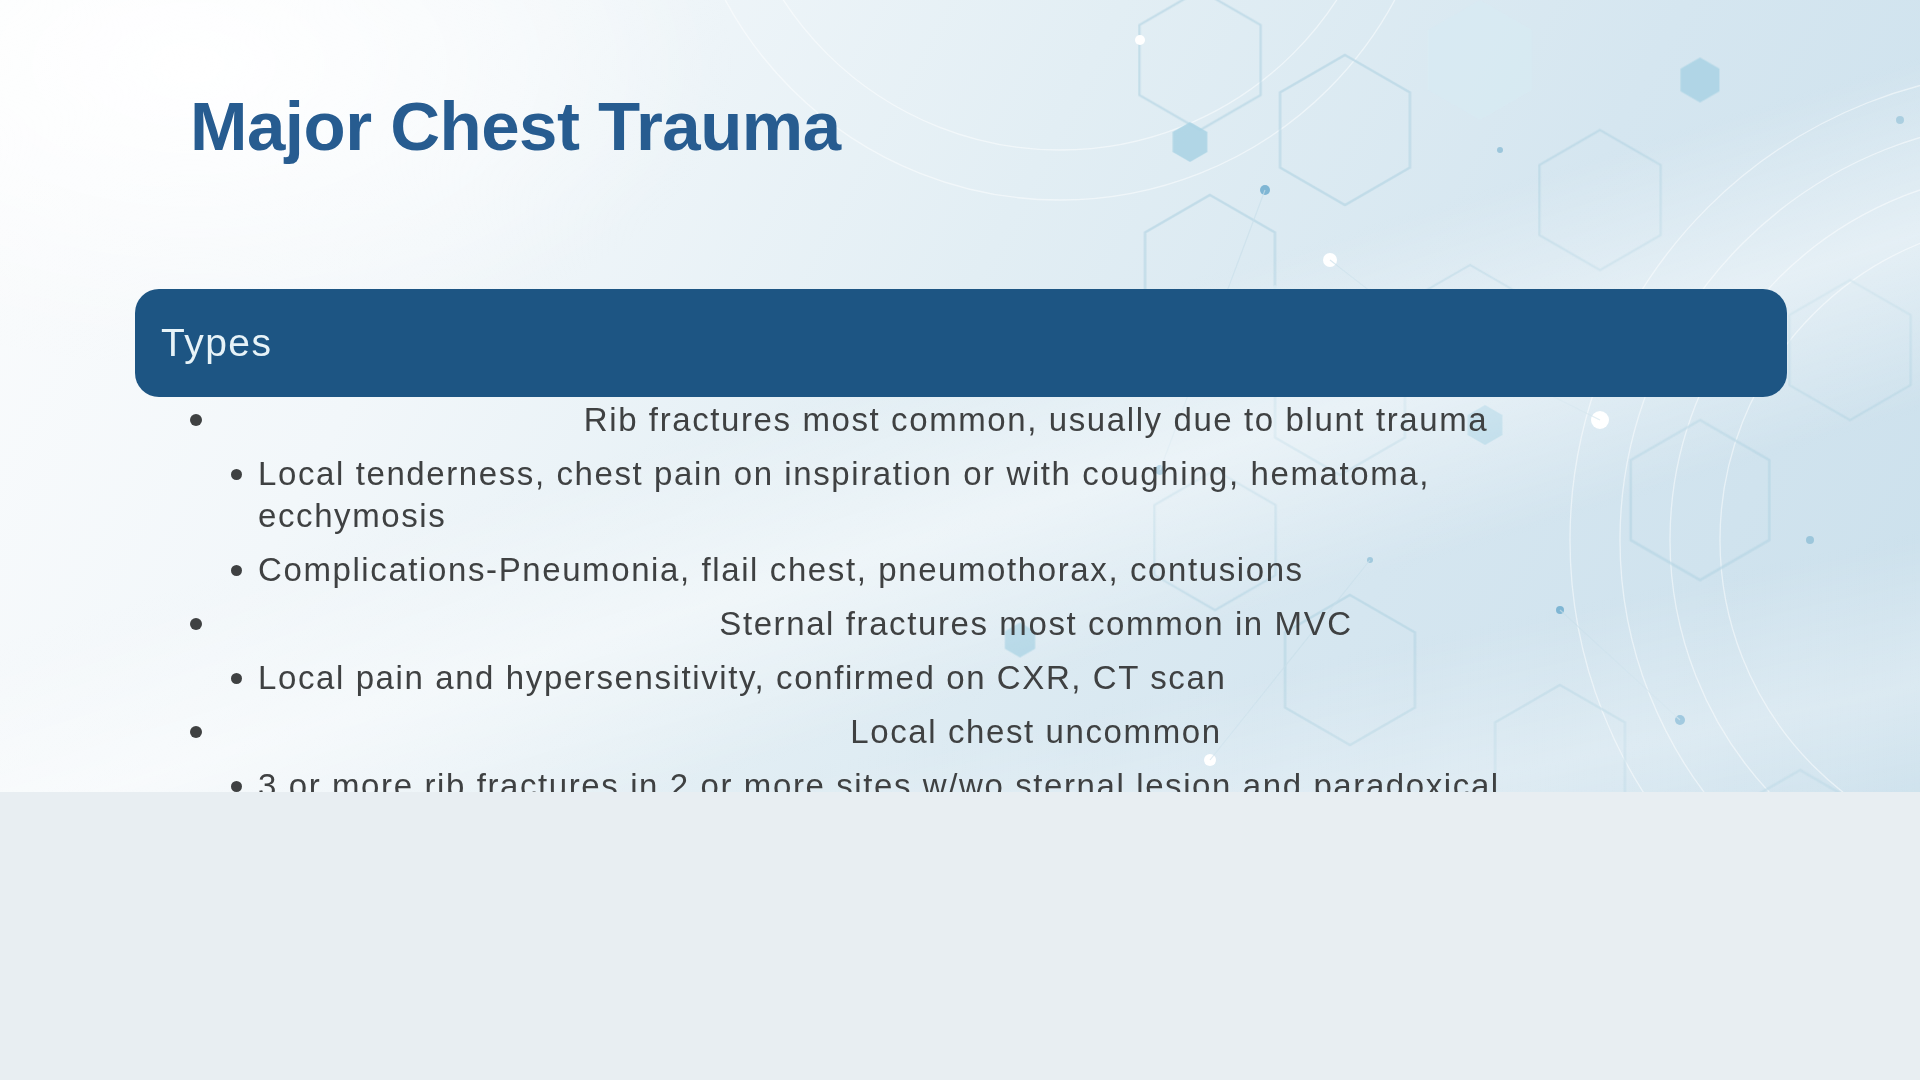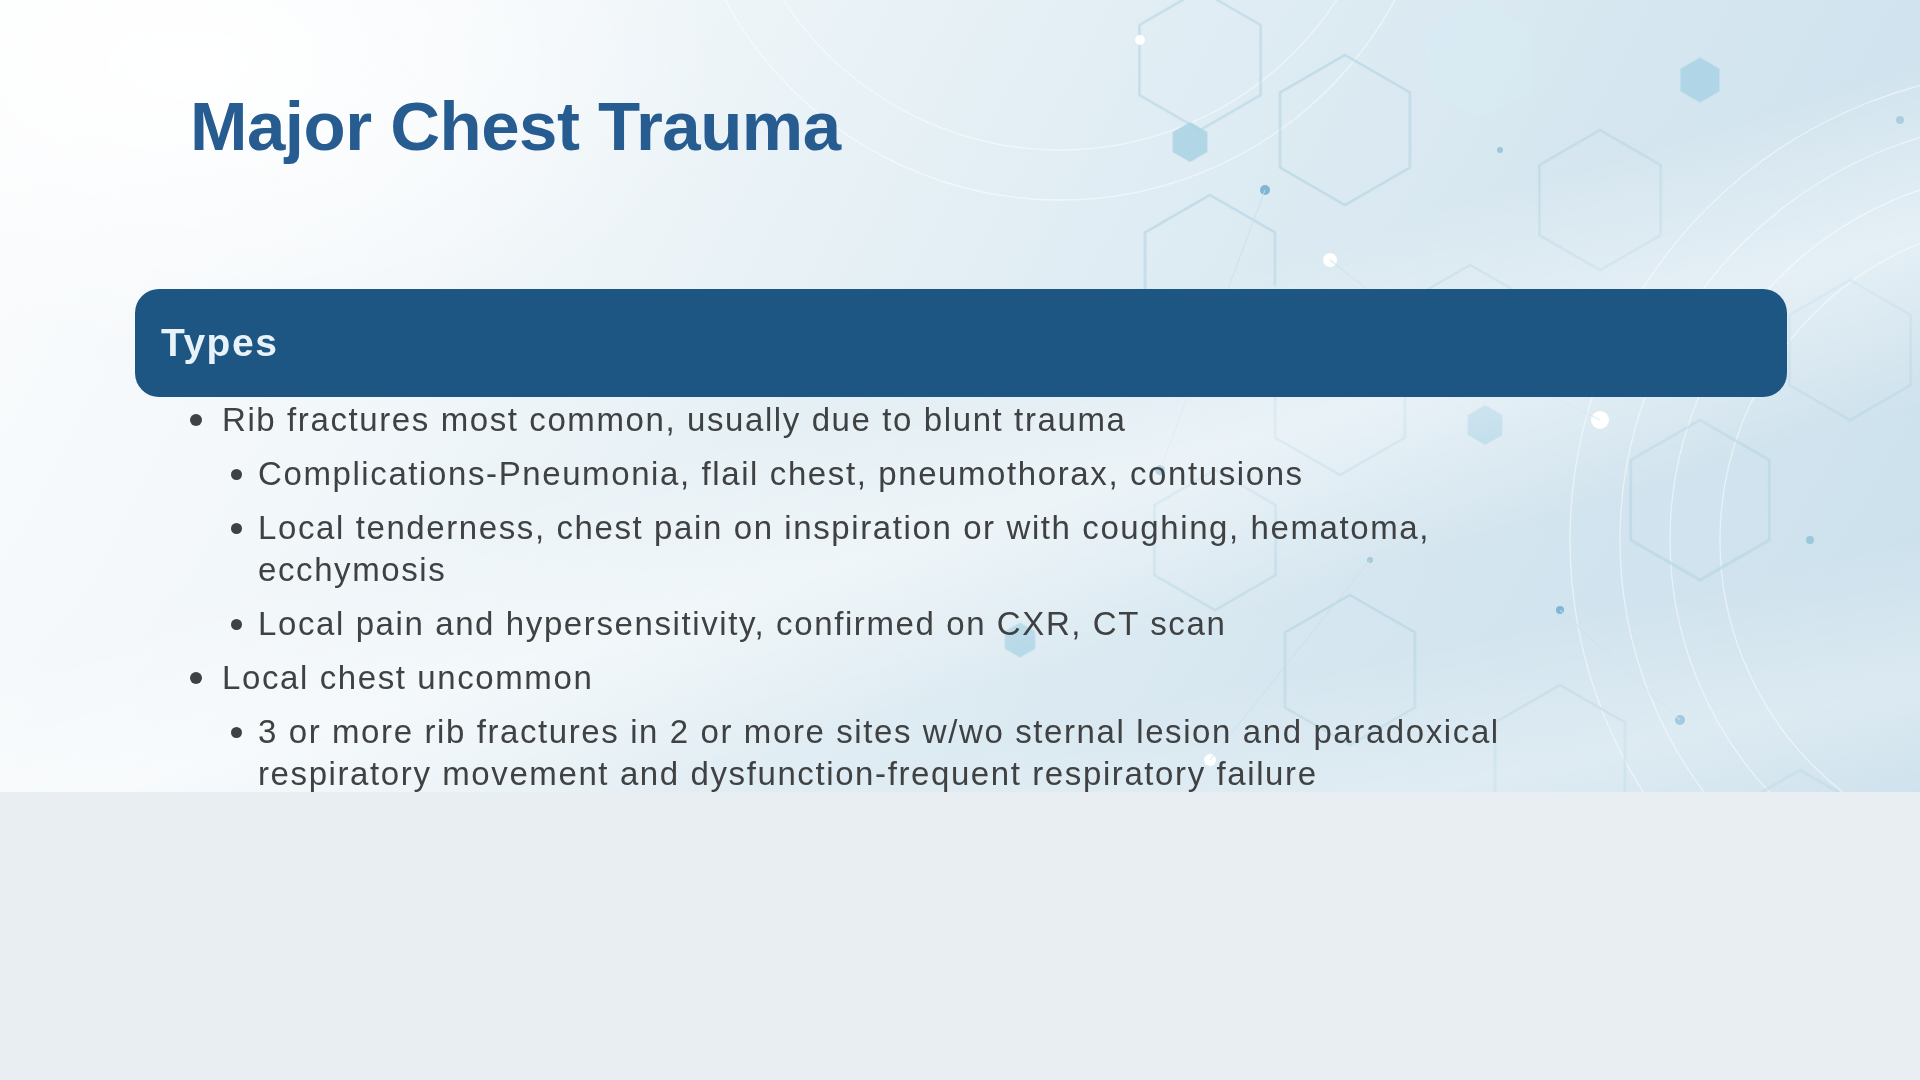--- a/index.html
+++ b/index.html
@@ -18,28 +18,28 @@
       background:radial-gradient(ellipse 900px 500px at 10% 6%,rgba(255,255,255,.95),rgba(255,255,255,0) 60%);}
   .title{
     position:absolute;left:190px;top:92px;margin:0;line-height:1;
     font-size:69px;font-weight:bold;letter-spacing:-0.5px;color:#275C90;
   }
   .section-bar{
     position:absolute;left:135px;top:289px;width:1652px;height:108px;
     background:#1D5583;border-radius:24px;display:flex;align-items:center;
     padding-left:26px;box-sizing:border-box;
   }
-  .section-bar span{font-size:39px;color:#E7F3F8;letter-spacing:1.5px;font-weight:bold;}
+  .section-bar span{font-size:39px;color:#E7F3F8;letter-spacing:1.5px;font-weight:normal;}
   ul.bullets{position:absolute;left:0;top:399px;right:70px;margin:0;padding:0;list-style:none;}
   ul.bullets li{
     position:relative;margin:0 0 12px 0;color:#3F4142;
     font-size:33px;line-height:42px;letter-spacing:1.6px;
   }
   ul.bullets li .txt{display:block;white-space:pre-line;}
-  li.lv1{padding-left:222px;}
+  li.lv1{padding-left:222px;text-align:center;}
   li.lv2{padding-left:258px;}
   li.lv1 .dot{left:190px;width:12px;height:12px;top:15px;}
   li.lv2 .dot{left:231px;width:11px;height:11px;top:16px;}
   .dot{position:absolute;border-radius:50%;background:#3F4142;}
   .logo{position:absolute;left:1546px;top:982px;width:270px;height:92px;font-style:italic;}
 </style>
 </head>
 <body>
 
 <div class="slide">
@@ -138,26 +138,30 @@
     <span>Types</span>
   </div>
 
   <ul class="bullets" id="bullet-list">
       <li class="lv1">
         <span class="dot"></span>
         <span class="txt">Rib fractures most common, usually due to blunt trauma</span>
       </li>
       <li class="lv2">
         <span class="dot"></span>
-        <span class="txt">Complications-Pneumonia, flail chest, pneumothorax, contusions</span>
+        <span class="txt">Local tenderness, chest pain on inspiration or with coughing, hematoma,
+ecchymosis</span>
       </li>
       <li class="lv2">
         <span class="dot"></span>
-        <span class="txt">Local tenderness, chest pain on inspiration or with coughing, hematoma,
-ecchymosis</span>
+        <span class="txt">Complications-Pneumonia, flail chest, pneumothorax, contusions</span>
+      </li>
+      <li class="lv1">
+        <span class="dot"></span>
+        <span class="txt">Sternal fractures most common in MVC</span>
       </li>
       <li class="lv2">
         <span class="dot"></span>
         <span class="txt">Local pain and hypersensitivity, confirmed on CXR, CT scan</span>
       </li>
       <li class="lv1">
         <span class="dot"></span>
         <span class="txt">Local chest uncommon</span>
       </li>
       <li class="lv2">

